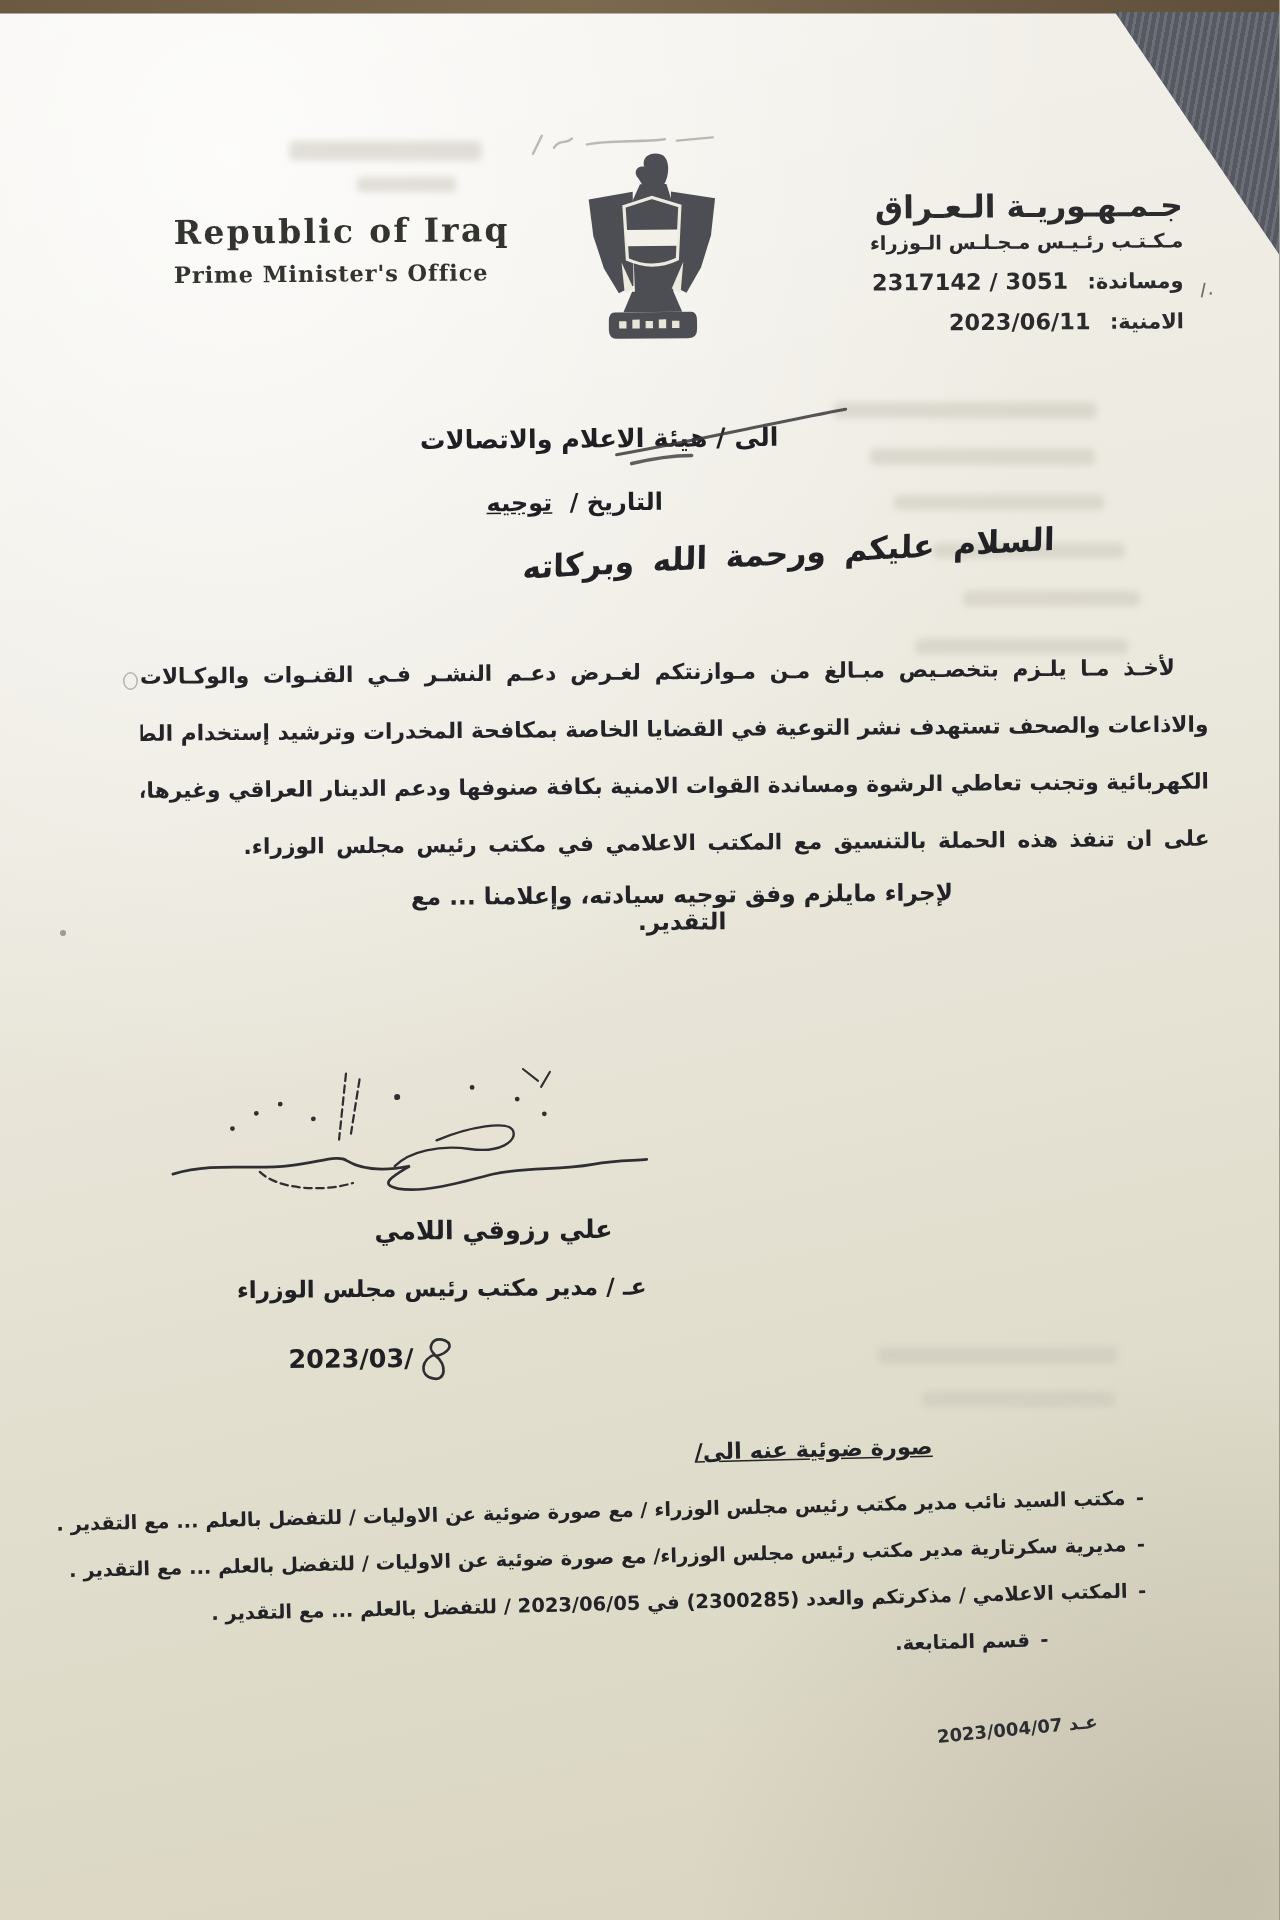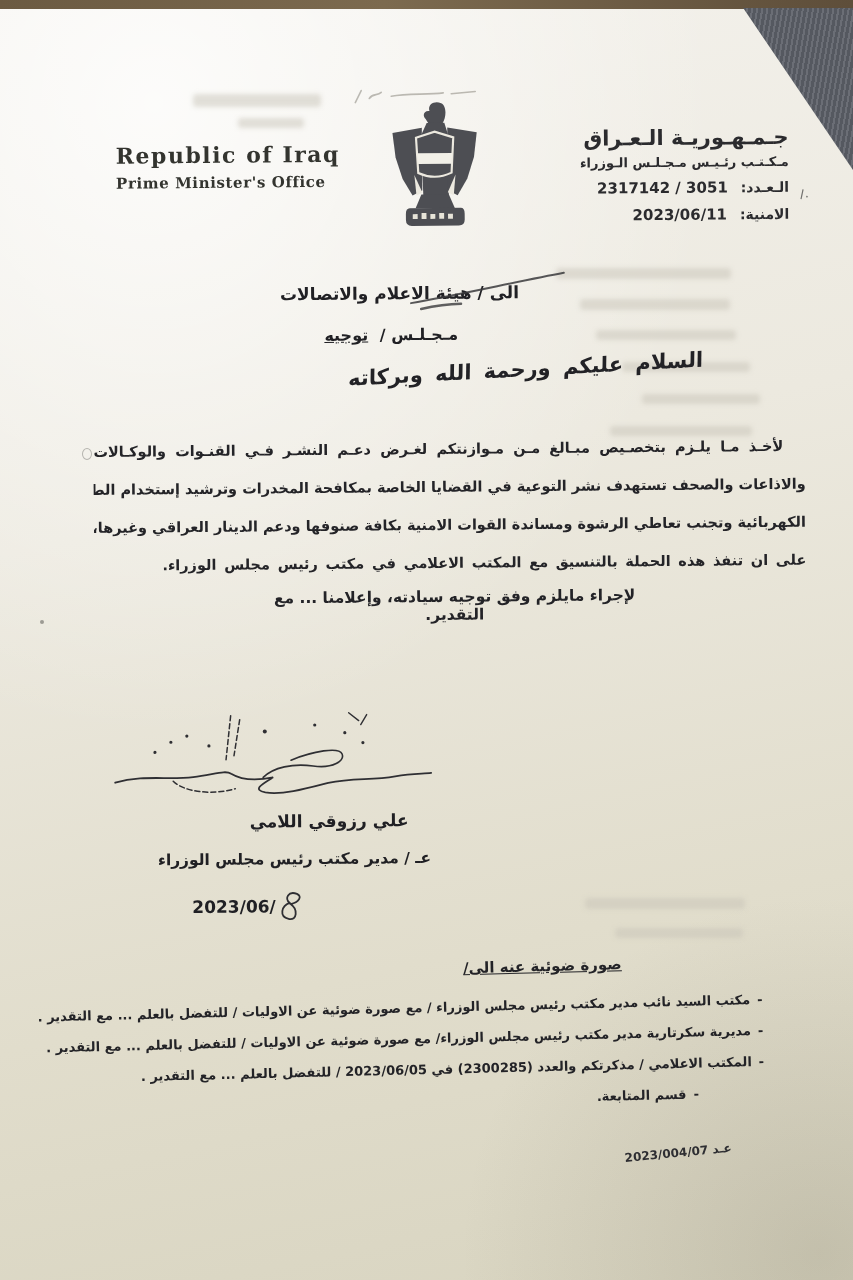--- a/index.html
+++ b/index.html
@@ -125,36 +125,36 @@
         <rect x="45" y="114" width="5" height="5"></rect>
           <rect x="54" y="113" width="5" height="6"></rect>
         <rect x="63" y="114" width="5" height="5"></rect>
       </g>
     </svg>
 
     <div class="lh-ar">
       <div class="a1">جـمـهـوريـة الـعـراق</div>
       <div class="a2">مـكـتـب رئـيـس مـجـلـس الـوزراء</div>
       <div class="row">
-        <span>الـعـدد:</span>
+        <span>ومساندة:</span>
         <span class="val" dir="ltr">2317142 / 3051</span>
       </div>
       <div class="row">
         <span>الامنية:</span>
         <span class="val" dir="ltr">2023/06/11</span>
       </div>
     </div>
 
     <div class="to-line">الى / هيئة الاعلام والاتصالات</div>
     <svg class="strike" width="172" height="50" viewBox="0 0 172 50">
       <path d="M165,10 C120,18 55,32 12,39" stroke="#3a3a3c" stroke-width="2" fill="none" stroke-linecap="round" opacity=".85"></path>
       <path d="M22,45 C35,42 50,40 62,40" stroke="#3a3a3c" stroke-width="2.4" fill="none" stroke-linecap="round" opacity=".8"></path>
     </svg>
     <div class="subject">
-      <span>مـجـلـس /</span>
+      <span>التاريخ /</span>
       <span class="sv">توجيه</span>
     </div>
     <div class="greeting">السلام عليكم ورحمة الله وبركاته</div>
 
     <div class="body-par">
       <div class="bline first">لأخـذ مـا يلـزم بتخصـيص مبـالغ مـن مـوازنتكم لغـرض دعـم النشـر فـي القنـوات والوكـالات</div>
       <div class="bline">والاذاعات والصحف تستهدف نشر التوعية في القضايا الخاصة بمكافحة المخدرات وترشيد إستخدام الطاقة</div>
       <div class="bline">الكهربائية وتجنب تعاطي الرشوة ومساندة القوات الامنية بكافة صنوفها ودعم الدينار العراقي وغيرها،</div>
       <div class="bline last">على ان تنفذ هذه الحملة بالتنسيق مع المكتب الاعلامي في مكتب رئيس مجلس الوزراء.</div>
     </div>
@@ -172,21 +172,21 @@
           <circle cx="152" cy="20" r="2"></circle>
           <circle cx="202" cy="14" r="1.6"></circle>
         <circle cx="232" cy="22" r="1.6"></circle>
           <circle cx="250" cy="32" r="1.6"></circle>
       </g>
       <path d="M236,2 L246,10 M254,4 L248,14" stroke="#2f2f33" stroke-width="1.4" fill="none" stroke-linecap="round"></path>
     </svg>
     <div class="sig-name">علي رزوقي اللامي</div>
     <div class="sig-title">عـ / مدير مكتب رئيس مجلس الوزراء</div>
     <div class="sig-date">
-      <span dir="ltr">2023/06/</span>
+      <span dir="ltr">2023/03/</span>
       <svg width="22" height="34" viewBox="0 0 22 34" style="transform:rotate(8deg)">
         <path d="M15,4 C6,2 3,10 9,14 C1,18 0,29 10,30 C19,31 18,19 10,15 C18,12 21,6 15,4" stroke="#2f2f33" stroke-width="1.8" fill="none" stroke-linecap="round"></path>
       </svg>
     </div>
 
     <div class="cc">
       <div class="cc-head">صورة ضوئية عنه الى/</div>
       <div class="cc-item">
         <span class="dash">-</span><span>مكتب السيد نائب مدير مكتب رئيس مجلس الوزراء / مع صورة ضوئية عن الاوليات / للتفضل بالعلم ... مع التقدير .</span>
       </div>

